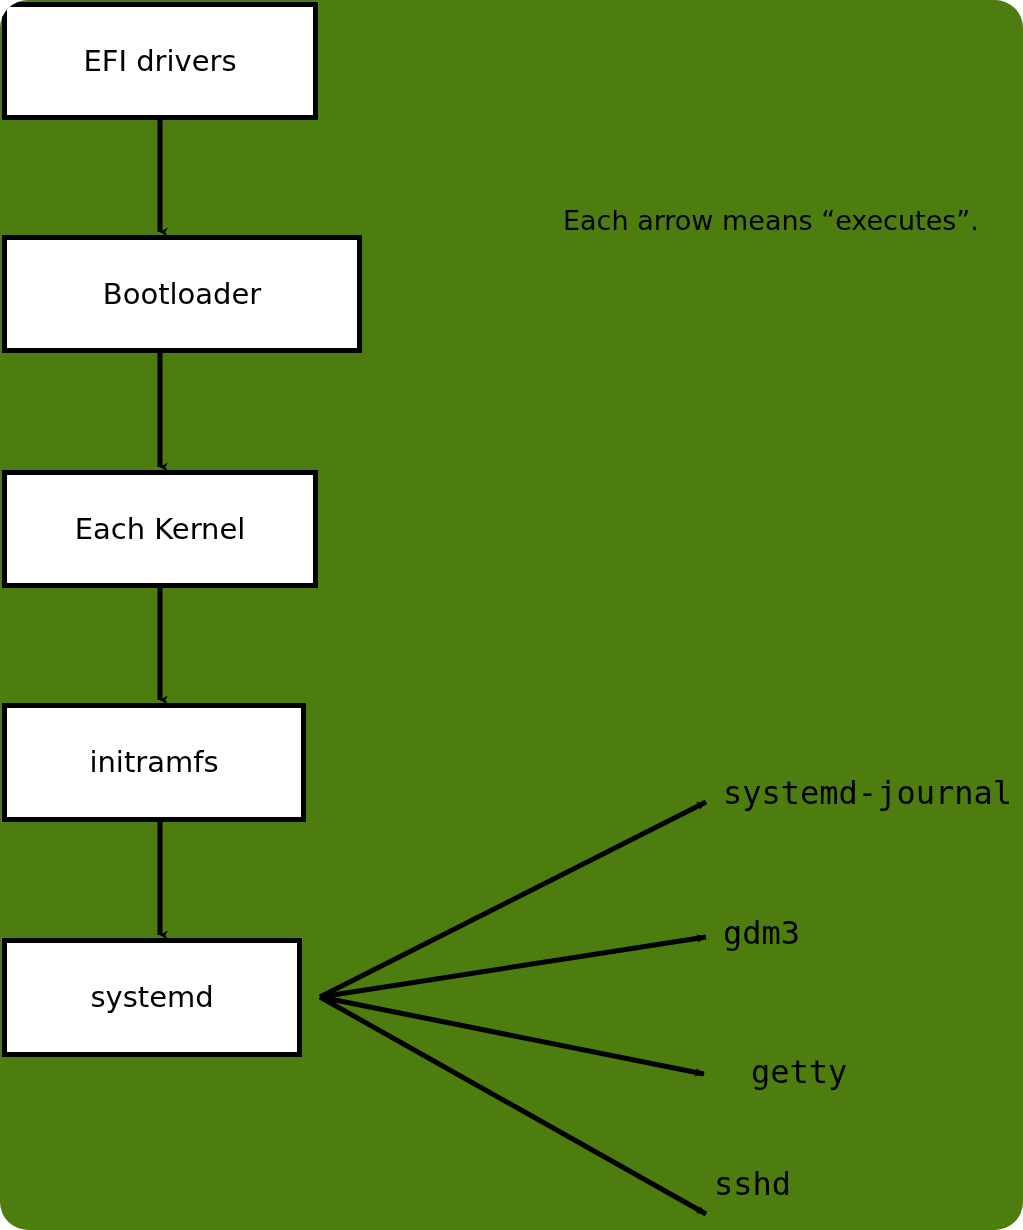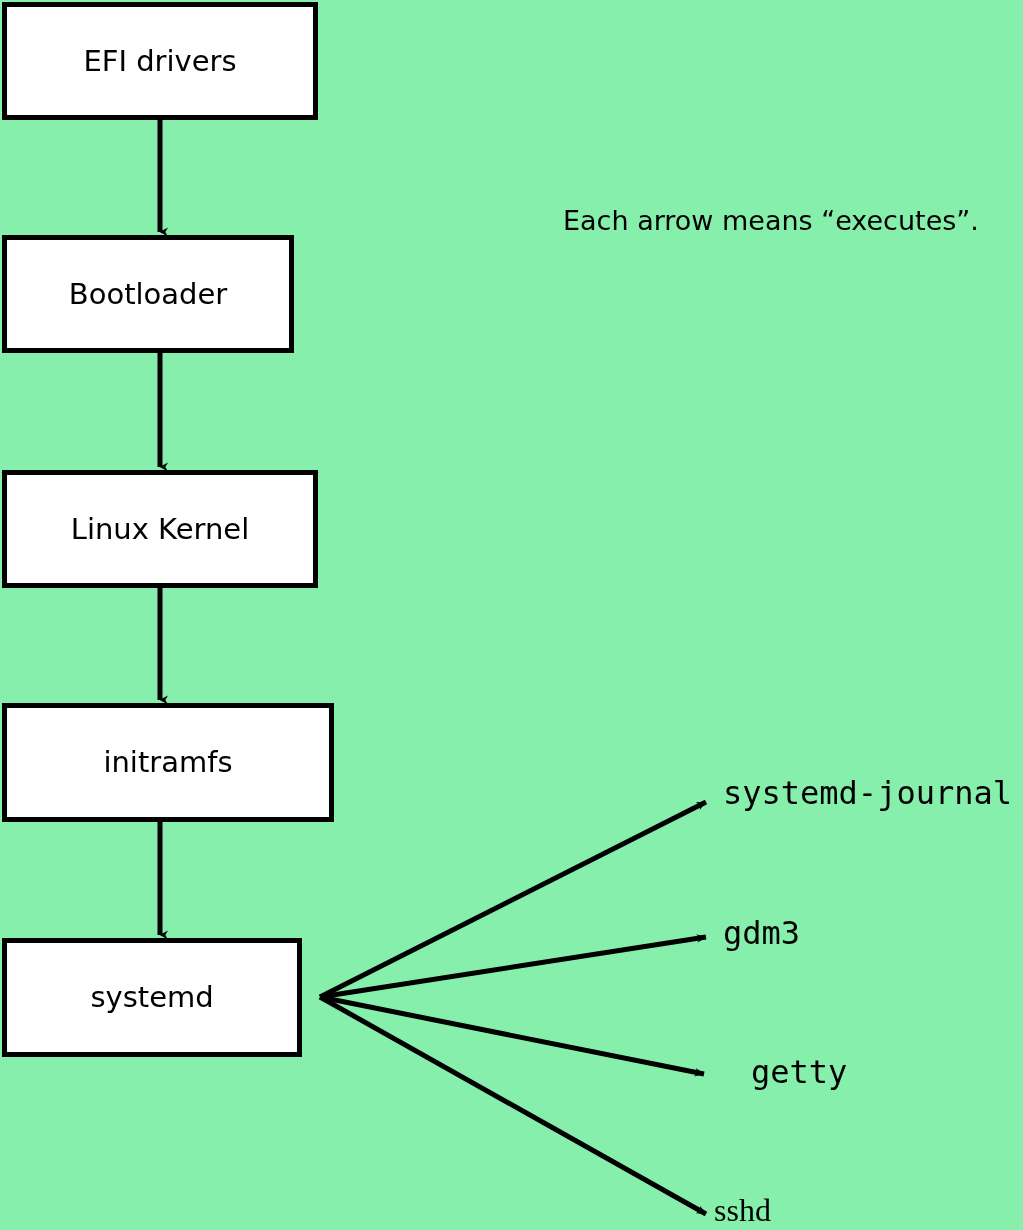--- a/index.html
+++ b/index.html
@@ -9,22 +9,23 @@
     background: #ffffff;
   }
   body {
     font-family: "DejaVu Sans", sans-serif;
     color: #000000;
   }
   #canvas {
     position: relative;
     width: 1023px;
     height: 1230px;
-    background: #86efac;
+    background: #4d7c0f;
     overflow: hidden;
+    border-radius: 28px;
   }
   #diagram-svg {
     position: absolute;
     left: 0;
     top: 0;
     width: 1023px;
     height: 1230px;
   }
   .node-box {
     position: absolute;
@@ -87,36 +88,36 @@
         <line x1="320" y1="997" x2="706" y2="937" stroke="#000000" stroke-width="5" marker-end="url(#arrowhead-fan)"></line>
         <line x1="320" y1="997" x2="704" y2="1074" stroke="#000000" stroke-width="5" marker-end="url(#arrowhead-fan)"></line>
         <line x1="320" y1="997" x2="706" y2="1214" stroke="#000000" stroke-width="5" marker-end="url(#arrowhead-fan)"></line>
       </g>
   </svg>
 
   <div id="node-layer">
       <div class="node-box" style="left: 2px; top: 2px; width: 316px; height: 118px; border-color: rgb(0, 0, 0); background: rgb(255, 255, 255);">
         <span class="node-label" style="color: rgb(0, 0, 0);">EFI drivers</span>
       </div>
-      <div class="node-box" style="left: 2px; top: 235px; width: 292px; height: 118px; border-color: rgb(0, 0, 0); background: rgb(255, 255, 255);">
+      <div class="node-box" style="left: 2px; top: 235px; width: 360px; height: 118px; border-color: rgb(0, 0, 0); background: rgb(255, 255, 255);">
         <span class="node-label" style="color: rgb(0, 0, 0);">Bootloader</span>
       </div>
       <div class="node-box" style="left: 2px; top: 470px; width: 316px; height: 118px; border-color: rgb(0, 0, 0); background: rgb(255, 255, 255);">
-        <span class="node-label" style="color: rgb(0, 0, 0);">Linux Kernel</span>
+        <span class="node-label" style="color: rgb(0, 0, 0);">Each Kernel</span>
       </div>
-      <div class="node-box" style="left: 2px; top: 703px; width: 332px; height: 119px; border-color: rgb(0, 0, 0); background: rgb(255, 255, 255);">
+      <div class="node-box" style="left: 2px; top: 703px; width: 304px; height: 119px; border-color: rgb(0, 0, 0); background: rgb(255, 255, 255);">
         <span class="node-label" style="color: rgb(0, 0, 0);">initramfs</span>
       </div>
       <div class="node-box" style="left: 2px; top: 938px; width: 300px; height: 119px; border-color: rgb(0, 0, 0); background: rgb(255, 255, 255);">
         <span class="node-label" style="color: rgb(0, 0, 0);">systemd</span>
       </div>
     </div>
 
   <div id="leaf-layer">
       <div class="leaf-label" style="left: 723px; top: 777px; color: rgb(0, 0, 0);">systemd-journal</div>
       <div class="leaf-label" style="left: 723px; top: 917px; color: rgb(0, 0, 0);">gdm3</div>
       <div class="leaf-label" style="left: 723px; top: 1056px; color: rgb(0, 0, 0); margin-left: 28px;">getty</div>
-      <div class="leaf-label" style="left: 714px; top: 1194px; color: rgb(0, 0, 0); font-family: Liberation Serif, serif;">sshd</div>
+      <div class="leaf-label" style="left: 714px; top: 1168px; color: rgb(0, 0, 0);">sshd</div>
     </div>
 
   <div class="legend-note" style="left:563px; top:163px;">Each arrow means “executes”.</div>
 
 </div>
 
 </body></html>

